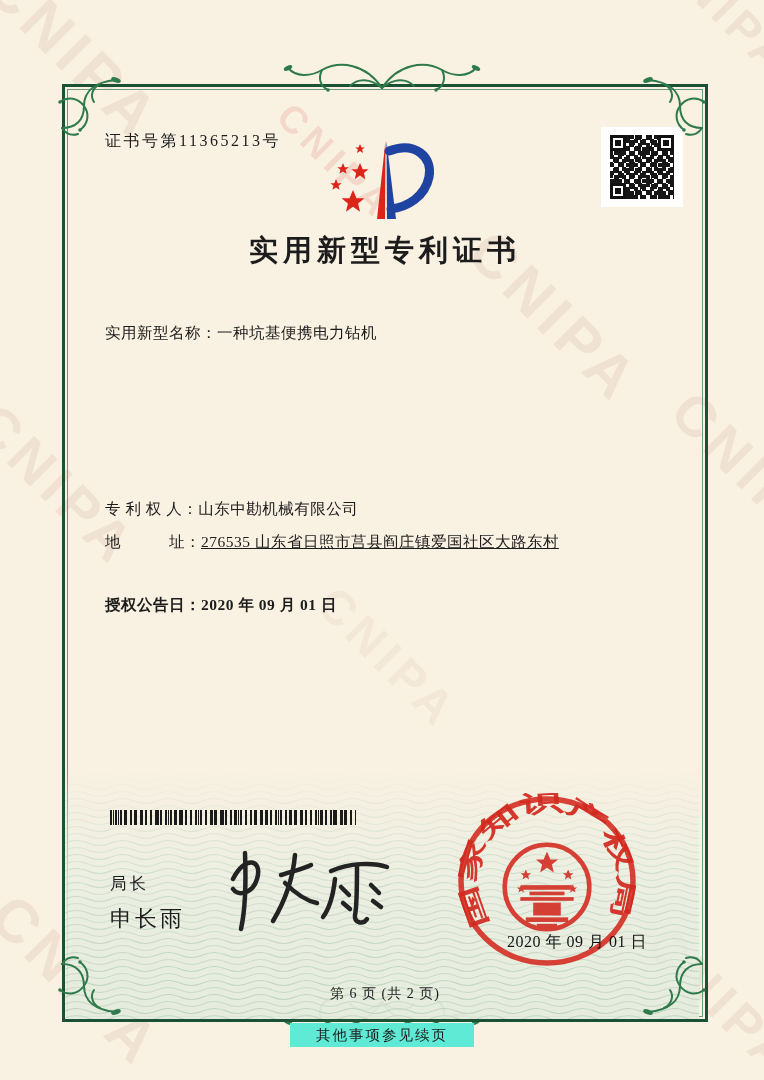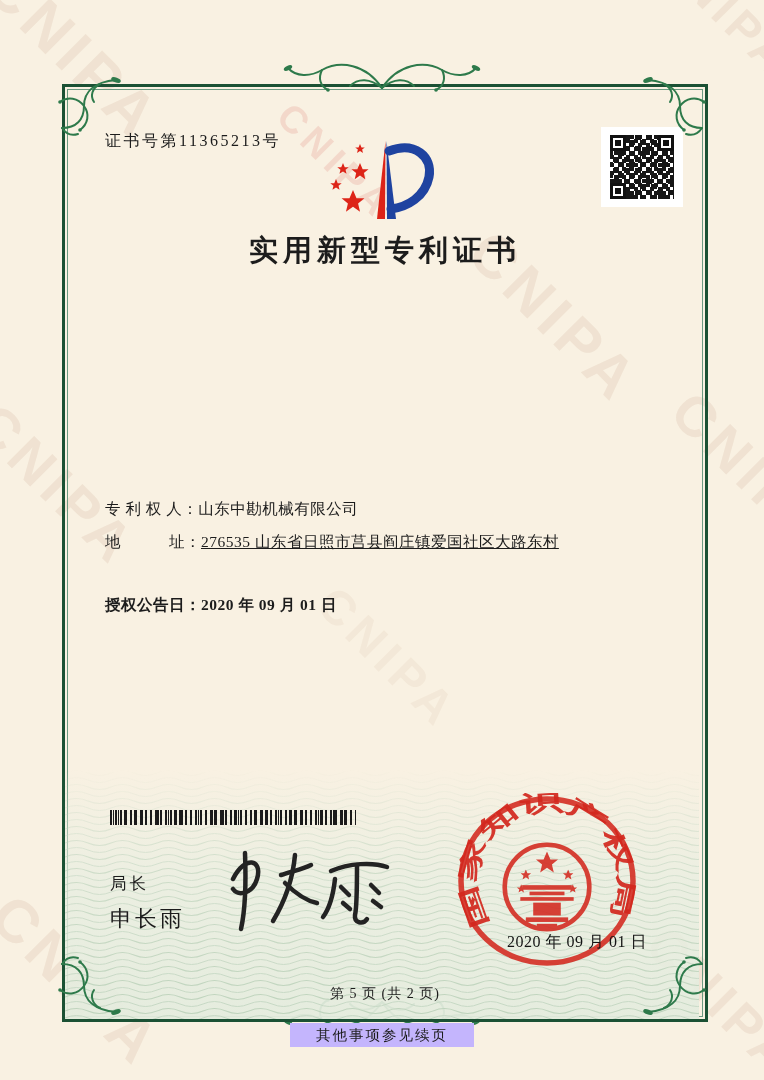--- a/index.html
+++ b/index.html
@@ -49,21 +49,21 @@
       repeating-linear-gradient(90deg,#1a1a1a 0 1px,transparent 1px 8px),
       repeating-linear-gradient(90deg,transparent 0 3px,#1a1a1a 3px 4px,transparent 4px 11px);
   }
   .sig-title{position:absolute;left:45px;top:786px;font-size:16.5px;letter-spacing:3px;z-index:3;}
   .sig-name{position:absolute;left:45px;top:817px;font-size:22px;letter-spacing:3px;z-index:3;}
   .sig-script{position:absolute;left:150px;top:762px;z-index:3;}
   .seal{position:absolute;left:386px;top:706px;z-index:2;}
   .seal-date{position:absolute;left:404px;top:845px;width:216px;text-align:center;font-size:16px;letter-spacing:0.5px;color:#141414;z-index:4;}
   .pageno{position:absolute;left:0;width:100%;top:898px;text-align:center;font-size:14px;letter-spacing:1px;z-index:3;}
   .footnote{position:absolute;left:0;width:100%;top:1026px;text-align:center;z-index:3;font-size:14.5px;letter-spacing:2px;}
-  .footnote span{background:#c4b5fd;padding:4px 26px;margin-top:36px;}
+  .footnote span{background:#5eead4;padding:4px 26px;margin-top:36px;}
   svg{display:block;}
 </style>
 </head>
 <body>
 
 <div class="page">
 
   <div class="wm" style="left:-36px;top:16px;font-size:62px;">CNIPA</div>
   <div class="wm" style="left:640px;top:-18px;font-size:46px;">CNIPA</div>
   <div class="wm" style="left:262px;top:140px;font-size:38px;color:rgba(222,120,110,0.20);">CNIPA</div>
@@ -167,20 +167,21 @@
     <div class="qr">
       <div class="qr-mods">
         <div class="finder f-tl"></div>
         <div class="finder f-tr"></div>
         <div class="finder f-bl"></div>
       </div>
     </div>
 
     <div class="title">实用新型专利证书</div>
 
+    <div class="row" style="top:236px;"><span class="lbl">实用新型名称：</span><span>一种坑基便携电力钻机</span></div>
     <div class="row" style="top:412px;"><span class="lbl">专 利 权 人：</span><span>山东中勘机械有限公司</span></div>
     <div class="row" style="top:445px;text-decoration:underline;"><span class="lbl">地　　　址：</span><span>276535  山东省日照市莒县阎庄镇爱国社区大路东村</span></div>
     <div class="row" style="top:508px;font-weight:bold;">
       <span><span class="lbl">授权公告日：</span><span>2020 年 09 月 01 日</span></span>
     </div>
 
     <div class="bodytext">
     </div>
 
     <div class="barcode"></div>
@@ -224,18 +225,18 @@
         <rect x="-19" y="5" width="38" height="4"></rect>
         <rect x="-29" y="11" width="58" height="4"></rect>
         <rect x="-15" y="17" width="30" height="14"></rect>
         <rect x="-23" y="33" width="46" height="5"></rect>
         <rect x="-11" y="40" width="22" height="6"></rect>
       </g>
     </svg>
 
     <div class="seal-date">2020 年 09 月 01 日</div>
 
-    <div class="pageno">第 5 页 (共 2 页)</div>
+    <div class="pageno">第 6 页 (共 2 页)</div>
   </div>
 
   <div class="footnote"><span>其他事项参见续页</span></div>
 
 </div>
 
 </body></html>

